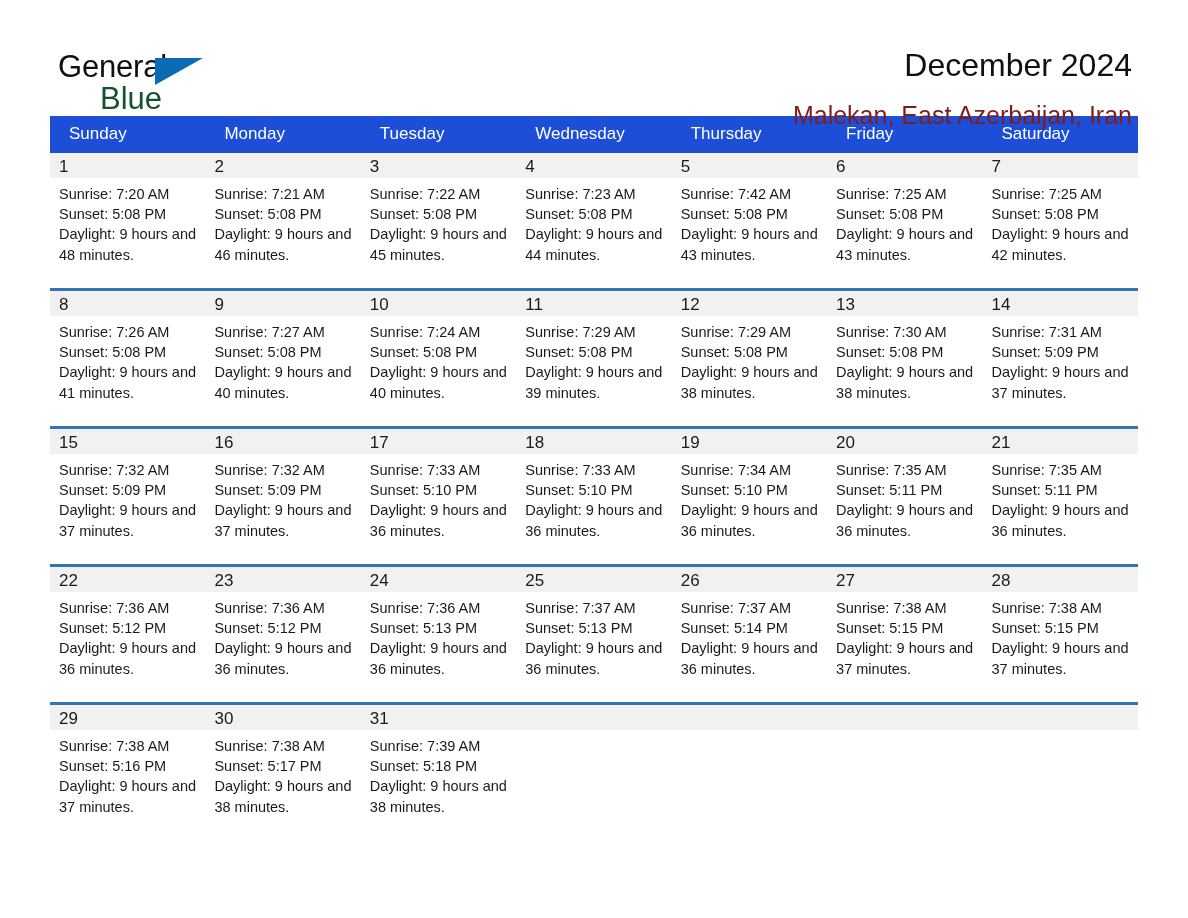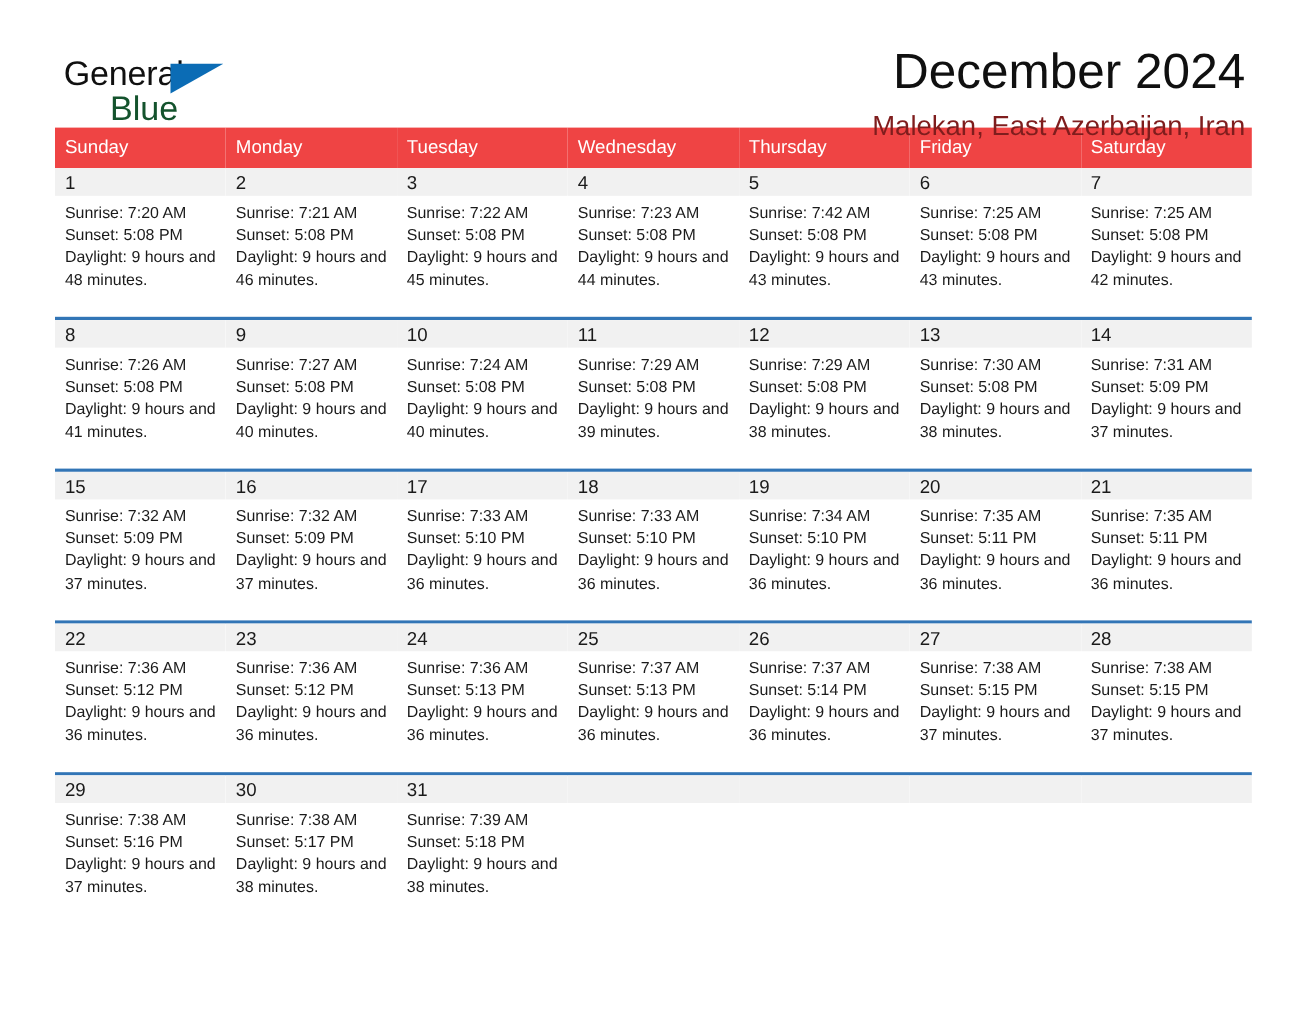--- a/index.html
+++ b/index.html
@@ -61,21 +61,21 @@
     height: 0;
     border-left: 48px solid #0b6cb5;
     border-bottom: 27px solid transparent;
   }
 
   .title-block {
     text-align: right;
     padding-right: 6px;
   }
   .month-title {
-    font-size: 45px;
+    font-size: 32px;
     font-weight: normal;
     line-height: 54px;
     color: #101010;
     white-space: nowrap;
   }
   .location {
     font-size: 25px;
     font-weight: normal;
     line-height: 34px;
     margin-top: 6px;
@@ -85,26 +85,26 @@
 
   
   .calendar {
     width: 1088px;
     border-collapse: collapse;
     table-layout: fixed;
   }
   .calendar col { width: 155.43px; }
 
   thead th {
-    background: #ef4444;
+    background: #1d4ed8;
     color: #ffffff;
     font-size: 17px;
     font-weight: normal;
     text-align: left;
-    padding: 8px 0 9px 9px;
+    padding: 8px 0 9px 19px;
     height: 33px;
     border: none;
   }
 
   .day-cell {
     vertical-align: top;
     padding: 0;
     border: none;
     height: 135px;
     background: #ffffff;

